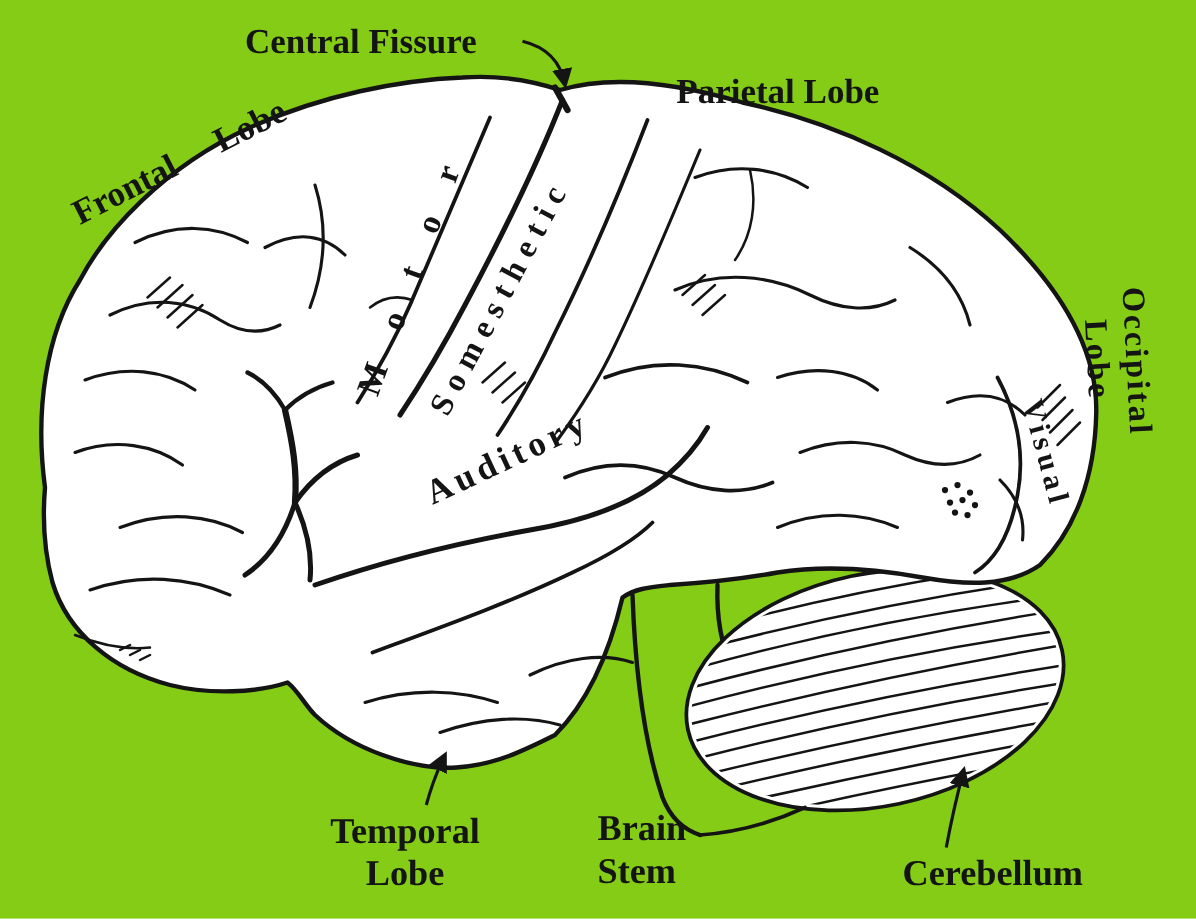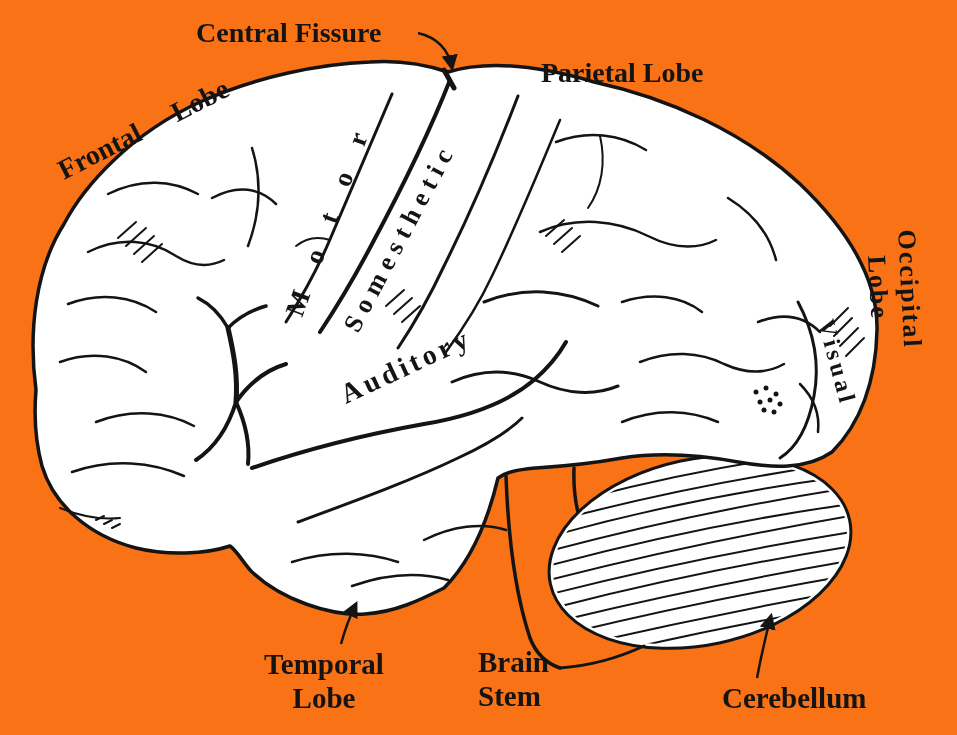--- a/index.html
+++ b/index.html
@@ -1,16 +1,16 @@
 <!DOCTYPE html>
 <html><head>
 <meta charset="utf-8">
 <style>
   html,body{margin:0;padding:0;background:#ffffff;}
-  .stage{position:relative;width:957px;height:735px;background:#f97316;overflow:hidden;}
+  .stage{position:relative;width:957px;height:735px;background:#84cc16;overflow:hidden;}
   svg{display:block;}
   text{
     font-family:"Liberation Serif", serif;
     font-weight:700;
     fill:#141414;
   }
   .fs28{font-size:28px;}
   .fs29{font-size:29px;}
   .fs27{font-size:27px;}
   .fs26{font-size:26px;}

